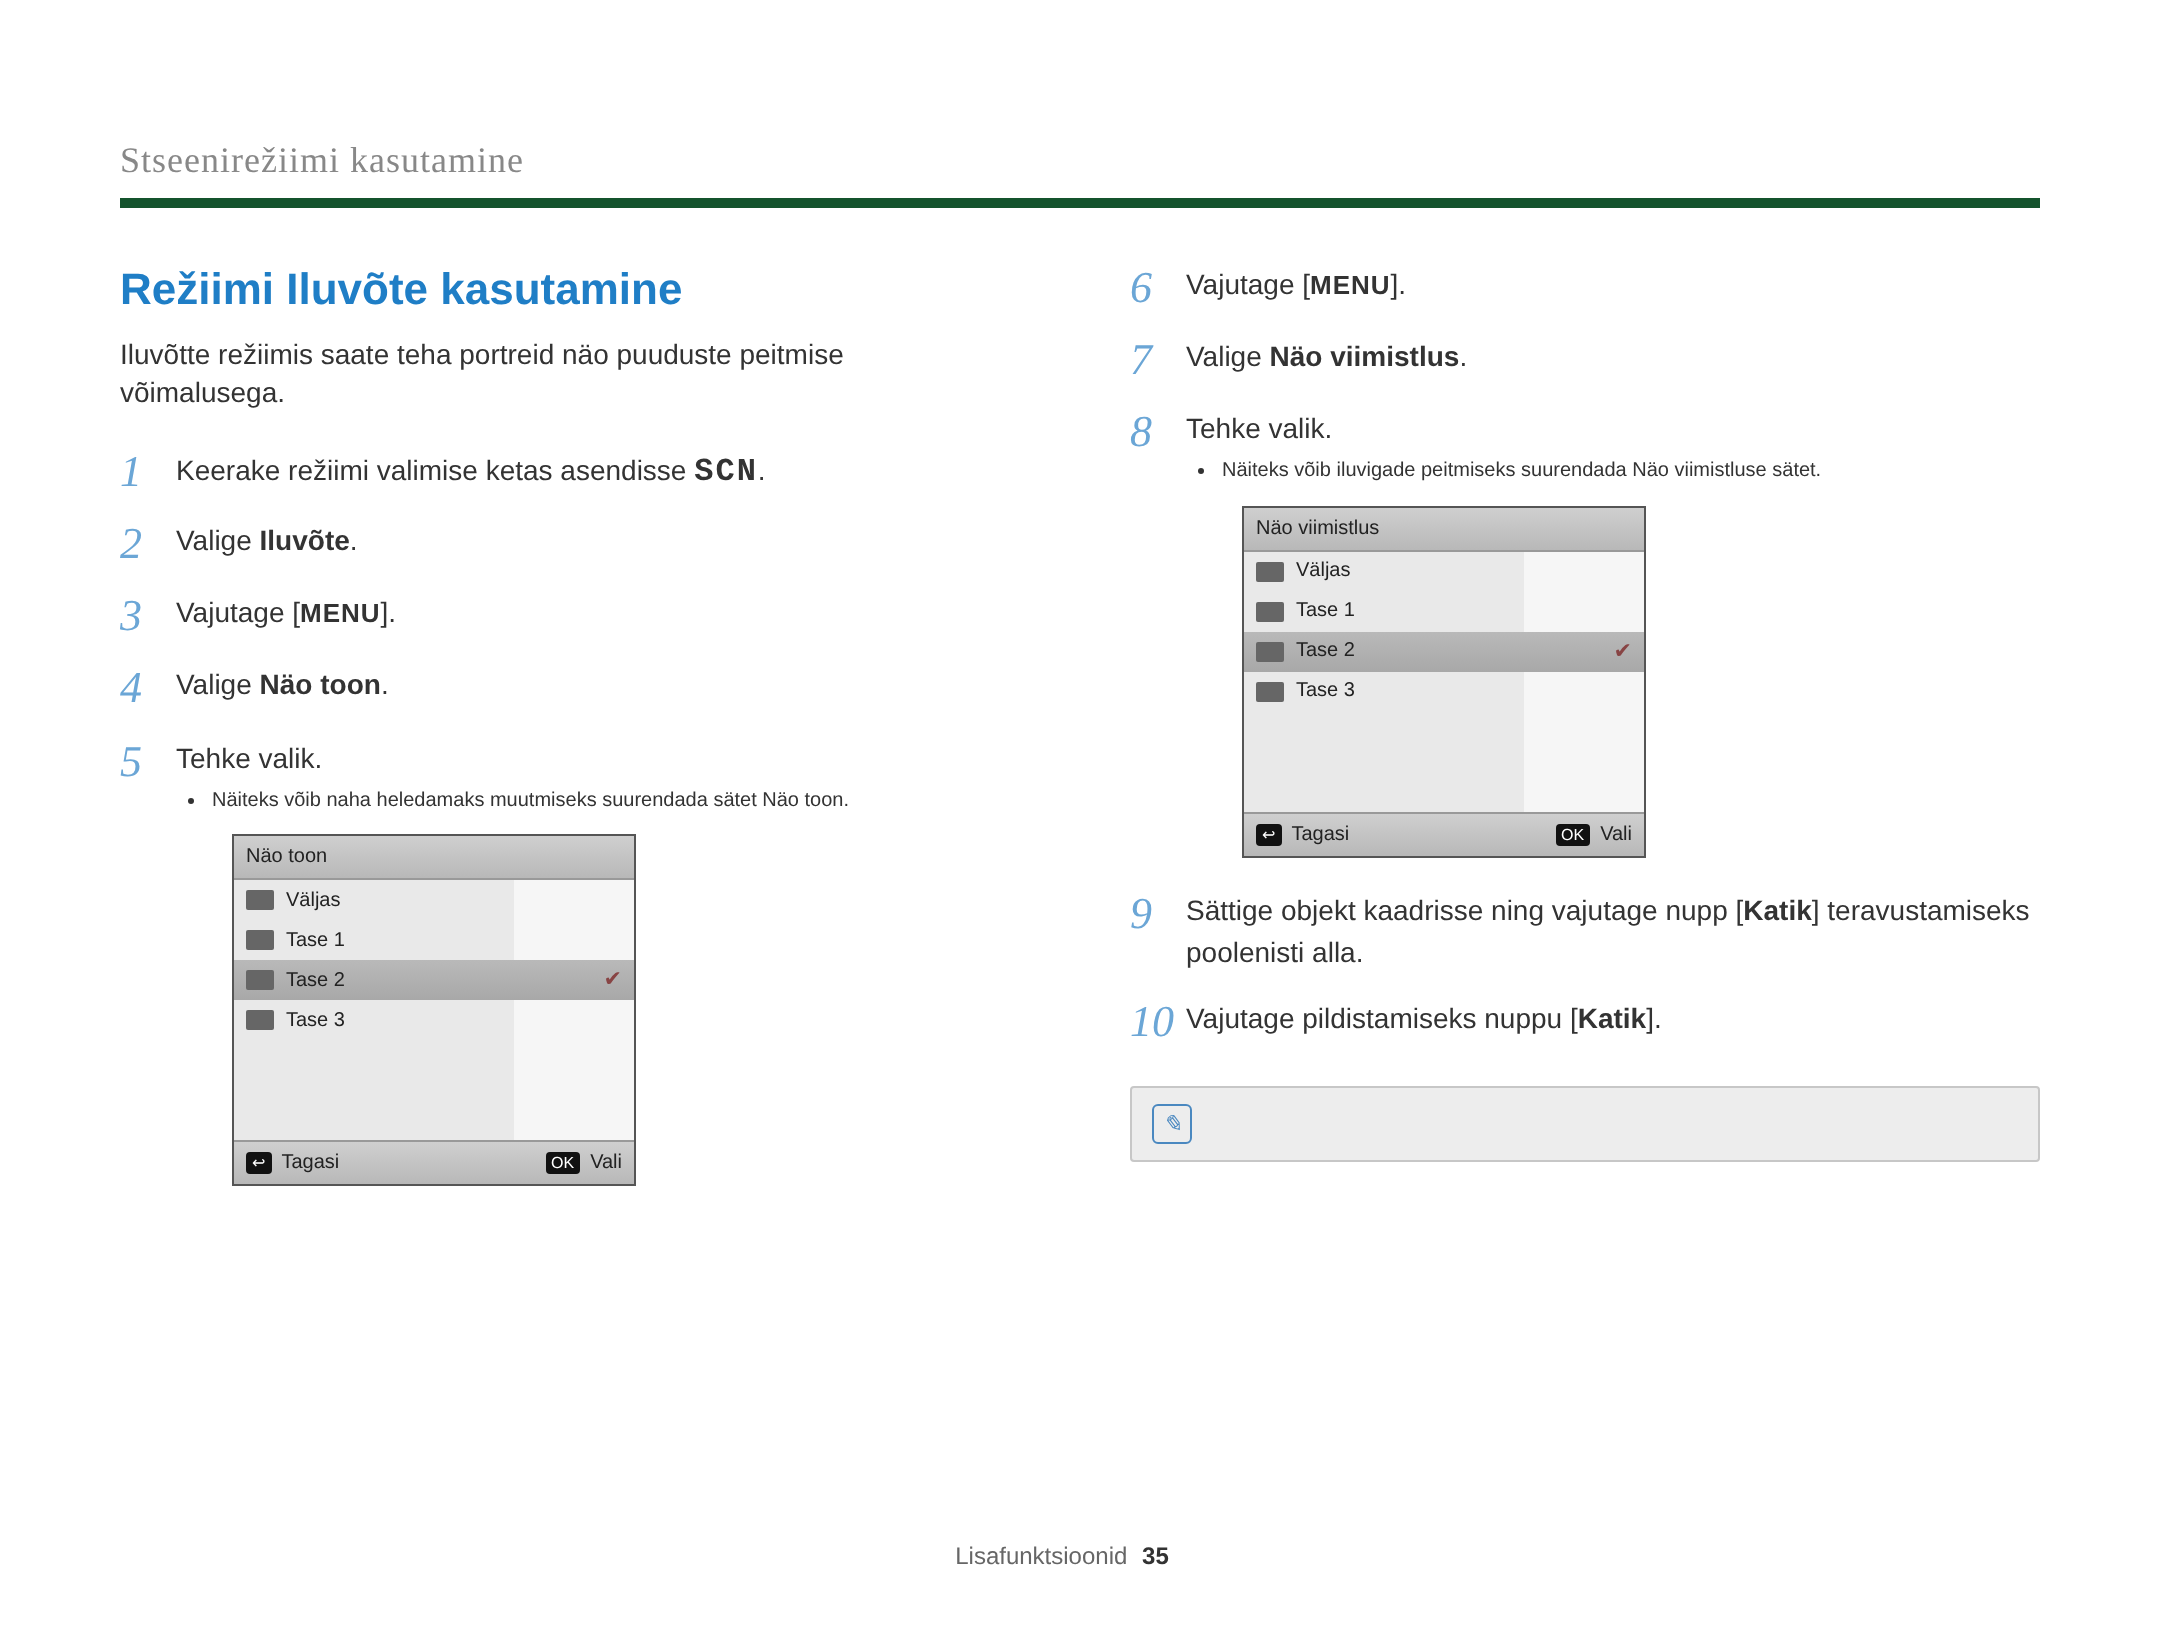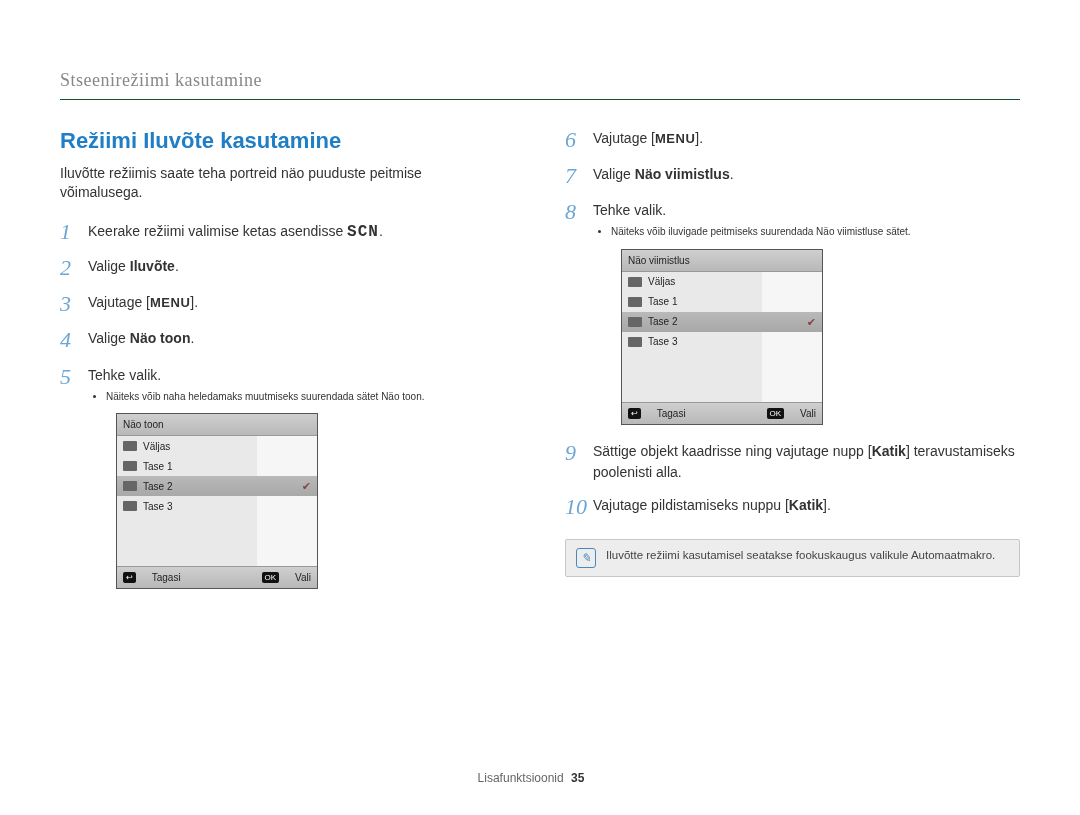--- a/index.html
+++ b/index.html
@@ -1,17 +1,17 @@
 <!DOCTYPE html>
 <html><head>
 <meta charset="utf-8">
 <style>
   html,body{margin:0;padding:0;width:1080px;height:815px;background:#fff;font-family:Arial,Helvetica,sans-serif;color:#333;font-size:14px;}
   .page{box-sizing:border-box;padding:70px 60px 40px 60px;}
-  .header{font-size:18px;color:#888;font-weight:300;letter-spacing:0.5px;border-bottom:1px solid #14532d;padding-bottom:8px;margin-bottom:28px;font-family:"Times New Roman",serif;}
+  .header{font-size:18px;color:#888;font-weight:300;letter-spacing:0.5px;border-bottom:5px solid #14532d;padding-bottom:8px;margin-bottom:28px;font-family:"Times New Roman",serif;}
   .cols{display:flex;gap:50px;}
   .col{flex:1;min-width:0;}
   h2.section{color:#1f7ec6;font-size:22px;font-weight:700;margin:0 0 10px 0;}
   p.intro{margin:0 15px 18px 0;line-height:1.35;color:#333;}
   ol.steps{list-style:none;margin:0;padding:0;}
   ol.steps>li{display:flex;align-items:flex-start;margin-bottom:12px;line-height:1.5;}
   .num{font-family:Georgia,serif;font-style:italic;color:#6ba6d6;font-size:22px;width:28px;flex-shrink:0;line-height:1.1;}
   .step-body{flex:1;}
   .bold{font-weight:bold;}
   .scn{font-family:"Courier New",monospace;font-weight:bold;letter-spacing:1px;font-size:16px;}
@@ -23,21 +23,21 @@
   .lcd{width:200px;border:1px solid #555;margin:6px 0 0 28px;position:relative;background:#f4f4f4;}
   .lcd-title{background:linear-gradient(#cfcfcf,#b8b8b8);font-size:10px;padding:3px 6px;color:#222;border-bottom:1px solid #999;}
   .lcd-body{background:linear-gradient(to right,#e9e9e9 70%,#f6f6f6 70%);}
   .lcd-row{display:flex;align-items:center;font-size:10px;padding:2px 6px;height:16px;color:#222;}
   .lcd-row.sel{background:linear-gradient(#b9b9b9,#a8a8a8);}
   .lcd-row .ico{display:inline-block;width:14px;height:10px;margin-right:6px;background:#666;border-radius:1px;position:relative;}
   .lcd-row .ico::after{content:"";position:absolute;right:1px;bottom:0;font-size:7px;color:#fff;}
   .lcd-row .chk{margin-left:auto;color:#844;font-size:11px;}
   .lcd-space{height:50px;background:linear-gradient(to right,#e9e9e9 70%,#f6f6f6 70%);}
   .lcd-foot{display:flex;justify-content:space-between;align-items:center;background:linear-gradient(#cfcfcf,#b8b8b8);font-size:10px;padding:3px 6px;color:#222;border-top:1px solid #999;}
-  .lcd-foot .grp{display:flex;align-items:center;gap:16px;}
+  .lcd-foot .grp{display:flex;align-items:center;gap:5px;}
   .kbd{display:inline-block;background:#111;color:#fff;border-radius:2px;font-size:8px;padding:0 3px;line-height:11px;}
   .kbd.ret::before{content:"↩";}
 
   .note{display:flex;align-items:flex-start;gap:10px;border:1px solid #c7c7c7;background:#ededed;border-radius:2px;padding:8px 10px;margin-top:20px;}
   .note-ico{width:18px;height:18px;border:1.5px solid #4a88c0;border-radius:3px;color:#4a88c0;font-size:12px;display:flex;align-items:center;justify-content:center;flex-shrink:0;font-style:italic;font-family:Georgia,serif;}
   .note-text{font-size:11.5px;color:#444;line-height:1.35;}
 
   .footer{position:absolute;bottom:30px;left:0;right:18px;text-align:center;font-size:12px;color:#666;}
   .footer .pg{font-weight:bold;color:#333;margin-left:4px;}
 </style>
@@ -195,21 +195,20 @@
         <li>
           <span class="num">10</span>
           <span class="step-body">
             <span>Vajutage pildistamiseks nuppu [</span><span class="bold">Katik</span><span>].</span>
           </span>
         </li>
       </ol>
 
       <div class="note">
         <div class="note-ico">✎</div>
-        <div class="note-text">Iluvõtte režiimi kasutamisel seatakse fookuskaugus valikule Automaatmakro.</div>
       </div>
     </div>
 
   </div>
 
   <div class="footer">
     <span>Lisafunktsioonid</span>
     <span class="pg">35</span>
   </div>
 </div>

